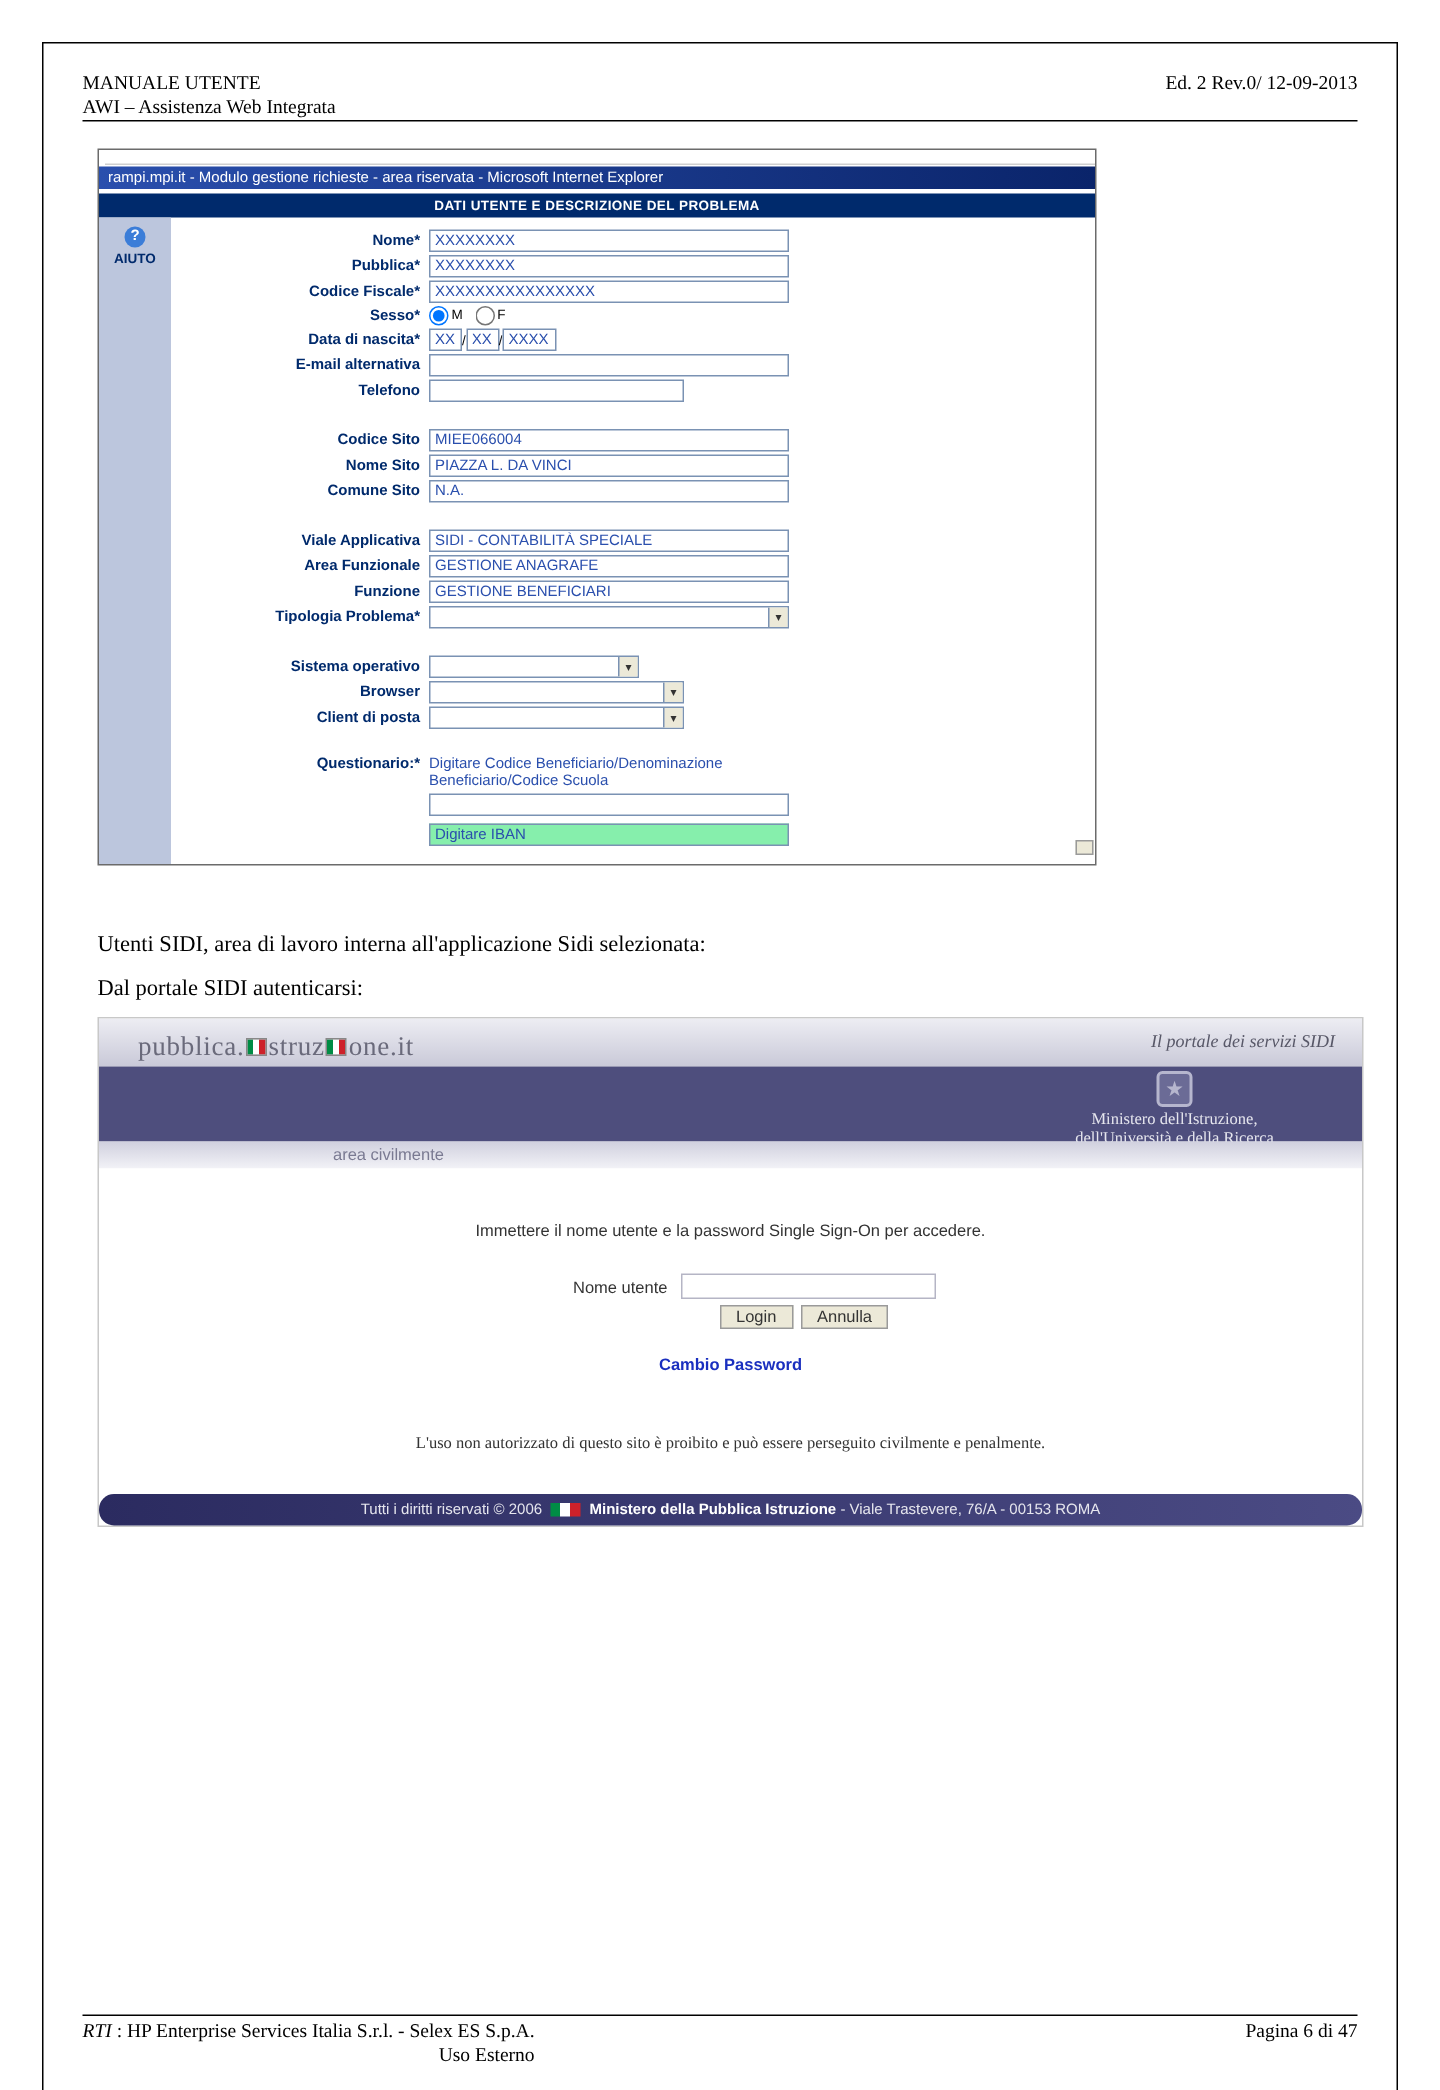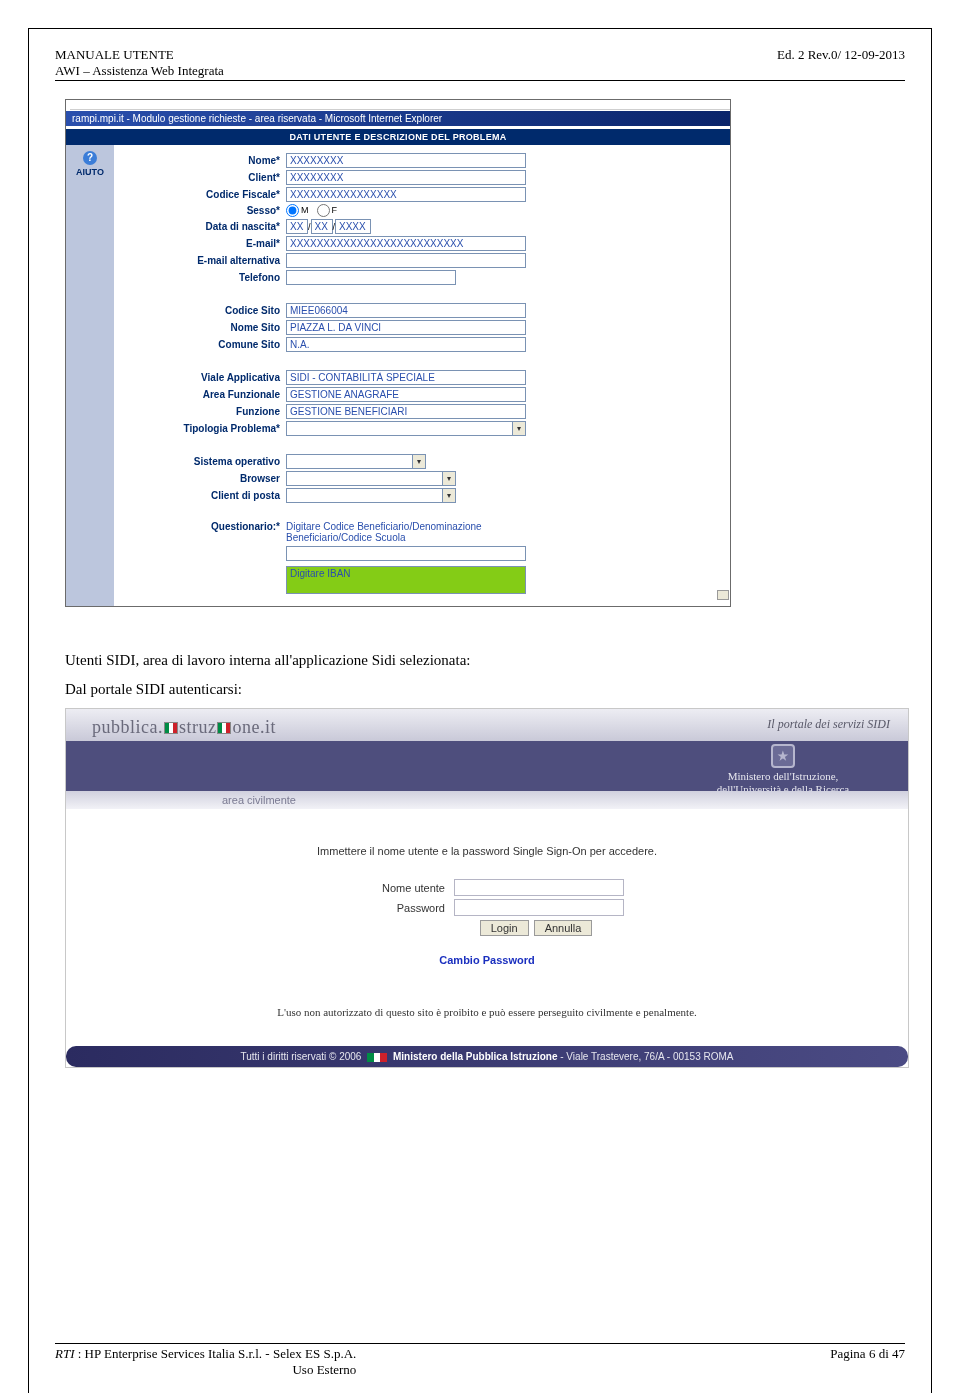--- a/index.html
+++ b/index.html
@@ -78,22 +78,22 @@
   .bigsep { height:14px; }
   .select-wrap { position:relative; display:inline-block; }
   .select-wrap .arrow {
     position:absolute; right:1px; top:1px; bottom:1px;
     width:13px; background:#ece9d8; border-left:1px solid #7a92b3;
     display:flex; align-items:center; justify-content:center;
     font-size:8px; color:#333;
   }
   .qtext { font-size:10px; color:#2a4fad; display:block; }
   .qbox {
-    border:1px solid #7a92b3; background:#84cc16;
-    font-size:10px; padding:1px 3px; height:28px;
+    border:1px solid #7a92b3; background:#86efac;
+    font-size:10px; padding:1px 3px; height:15px;
     color:#2a4fad; display:block; margin-top:5px;
   }
   .ss-scroll {
     position:absolute; right:1px; bottom:6px;
     width:12px; height:10px; background:#ece9d8; border:1px solid #9a9a9a;
   }
   .body-text { margin: 42px 0 8px 10px; font-size:15px; line-height:1.5; }
   .body-text p { margin-bottom:6px; }
   .screenshot2 {
     width: 844px; margin-left: 10px; font-family: Verdana, Tahoma, sans-serif;
@@ -190,41 +190,37 @@
       <div class="aiuto-col">
         <span class="q">?</span>
         <div class="lbl">AIUTO</div>
       </div>
       <div class="fields-col">
         <div class="frow">
             <div class="flabel">Nome*</div>
             <input class="finput long" value="XXXXXXXX" style="">
           </div>
         <div class="frow">
-            <div class="flabel">Client*</div>
+            <div class="flabel">Pubblica*</div>
             <input class="finput long" value="XXXXXXXX" style="">
           </div>
         <div class="frow">
             <div class="flabel">Codice Fiscale*</div>
             <input class="finput long" value="XXXXXXXXXXXXXXXX" style="">
           </div>
         <div class="frow">
             <div class="flabel">Sesso*</div>
           <span><input type="radio" class="radio" checked="" style=""><span>M</span></span>
           <span style="margin-left:8px;"><input type="radio" class="radio" style=""><span>F</span></span>
         </div>
         <div class="frow"><div class="flabel">Data di nascita*</div>
           <input class="finput short" value="XX" style=""> /
           <input class="finput short" value="XX" style=""> /
           <input class="finput year" value="XXXX" style="">
         </div>
-        <div class="frow">
-            <div class="flabel">E-mail*</div>
-            <input class="finput long" value="XXXXXXXXXXXXXXXXXXXXXXXXXX" style="">
-          </div>
         <div class="frow">
             <div class="flabel">E-mail alternativa</div>
             <input class="finput long" style="">
           </div>
         <div class="frow">
             <div class="flabel">Telefono</div>
             <input class="finput med" style="">
           </div>
         <div class="bigsep"></div>
         <div class="frow">
@@ -304,24 +300,20 @@
       </div>
       <div class="pt-band3"></div>
       <div class="pt-area">area civilmente</div>
     </div>
     <div class="login-block">
       <div class="instr">Immettere il nome utente e la password Single Sign-On per accedere.</div>
       <div class="lrow">
         <span class="llabel">Nome utente</span>
         <input class="linput" style="">
       </div>
-      <div class="lrow">
-        <span class="llabel">Password</span>
-        <input class="linput" type="password" style="">
-      </div>
       <div class="btnrow">
         <span class="ib">Login</span>
         <span class="ib">Annulla</span>
       </div>
       <div class="cambio">Cambio Password</div>
       <div class="warn">L'uso non autorizzato di questo sito è proibito e può essere perseguito civilmente e penalmente.</div>
     </div>
     <div class="portal-footer">
       <span>Tutti i diritti riservati © 2006</span>
       <span class="flag2"></span>

